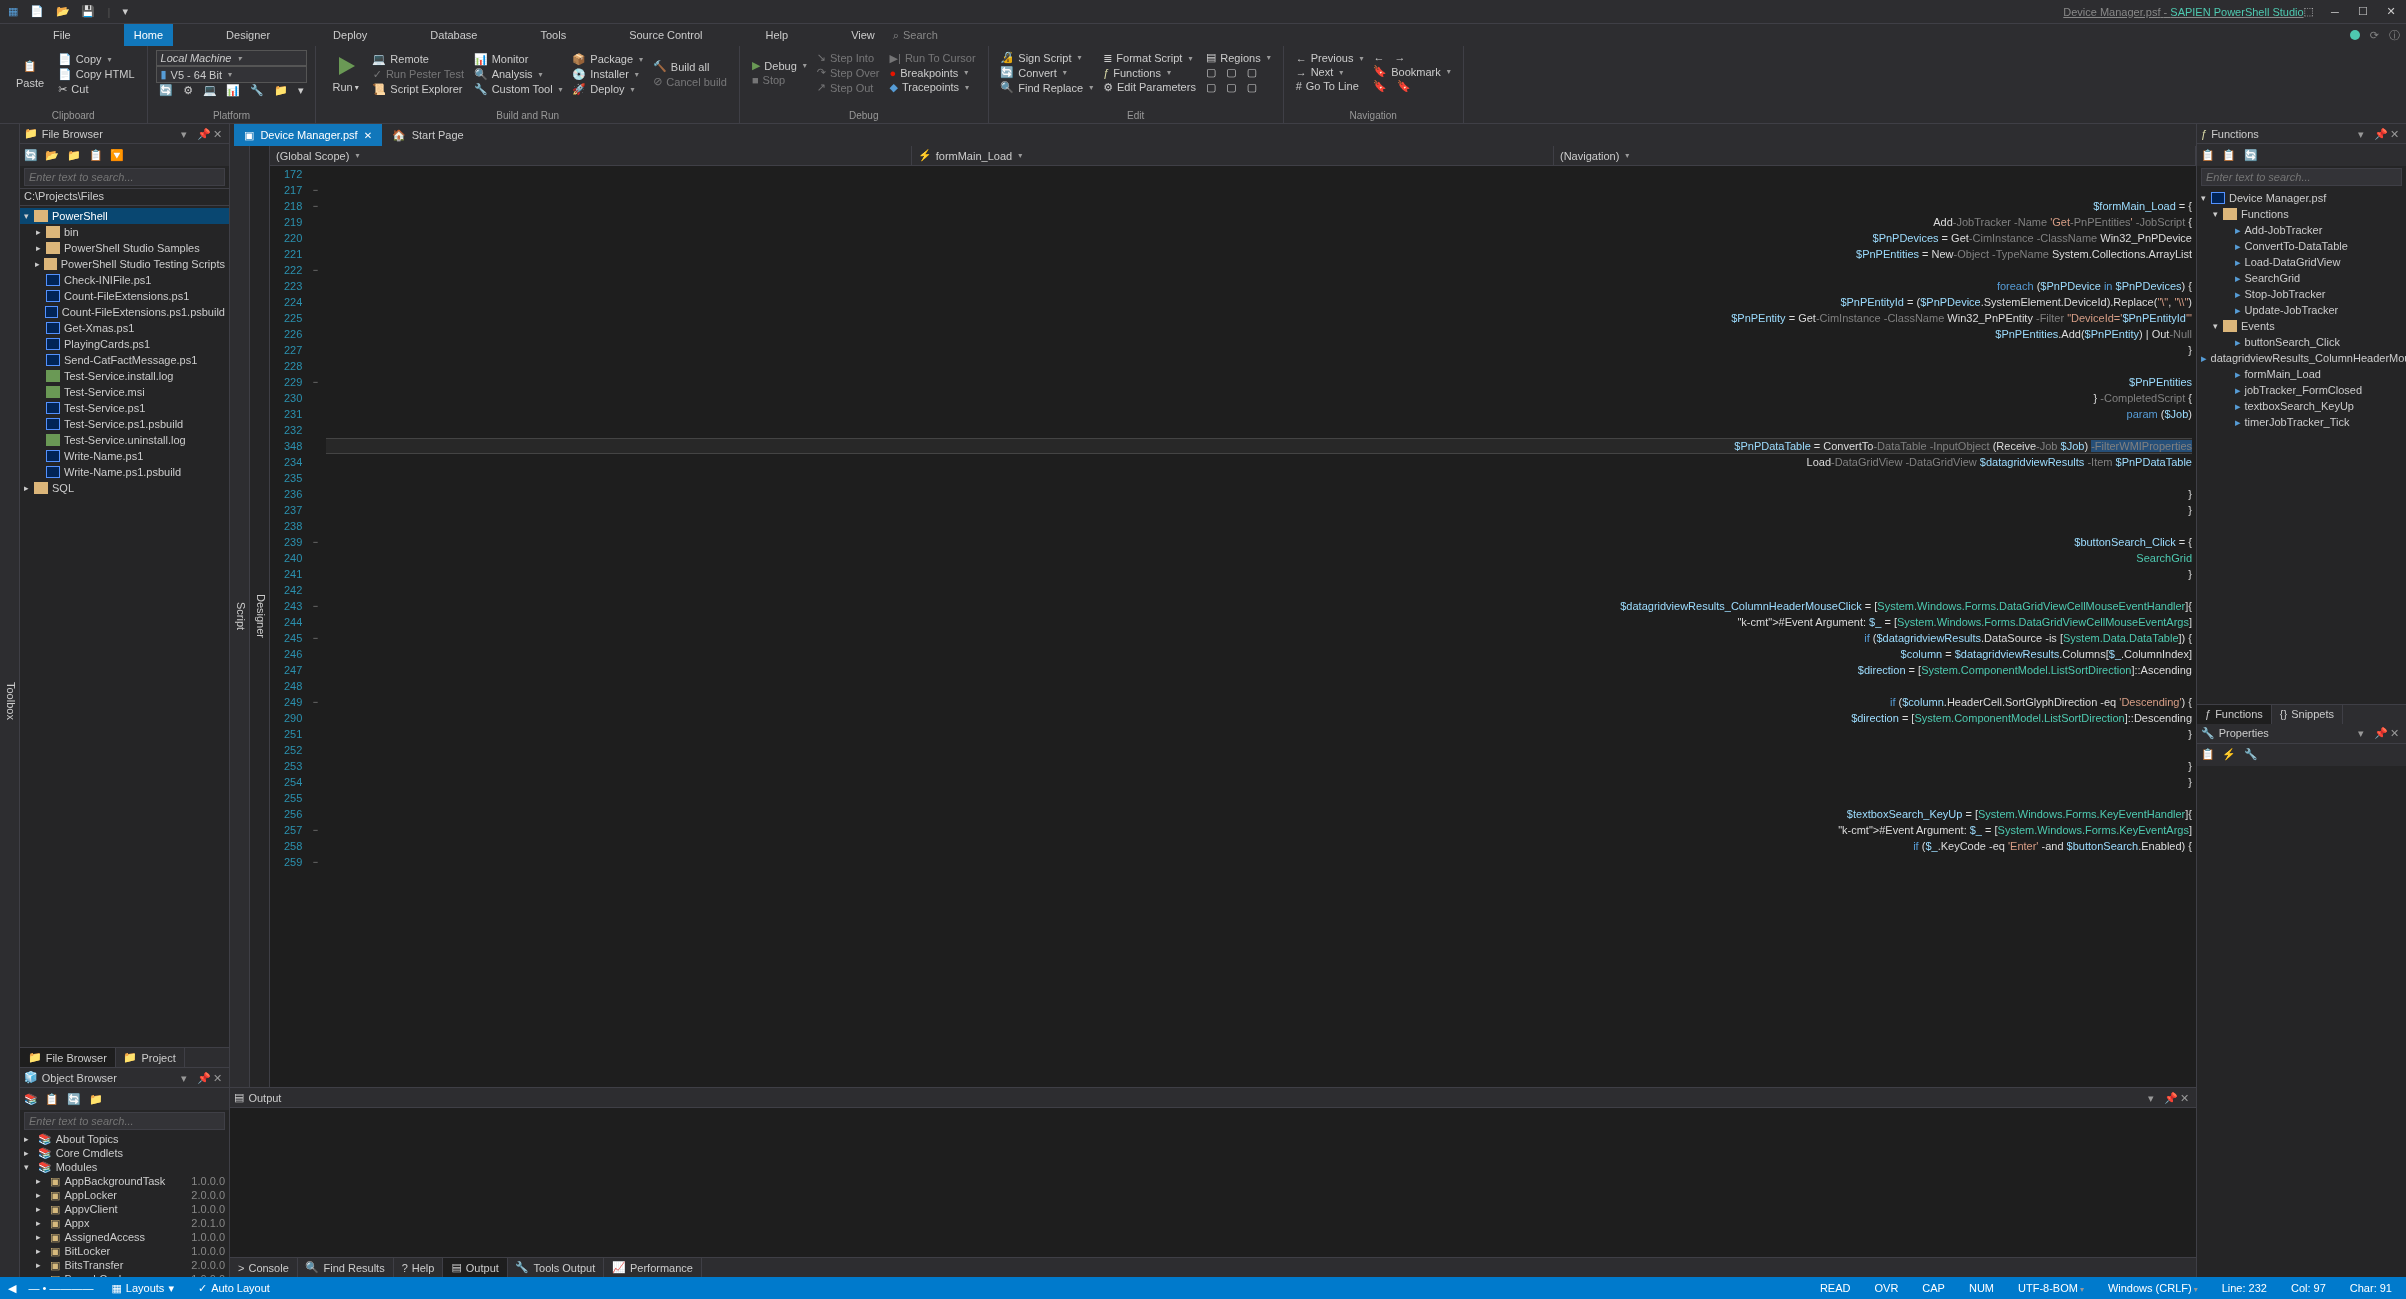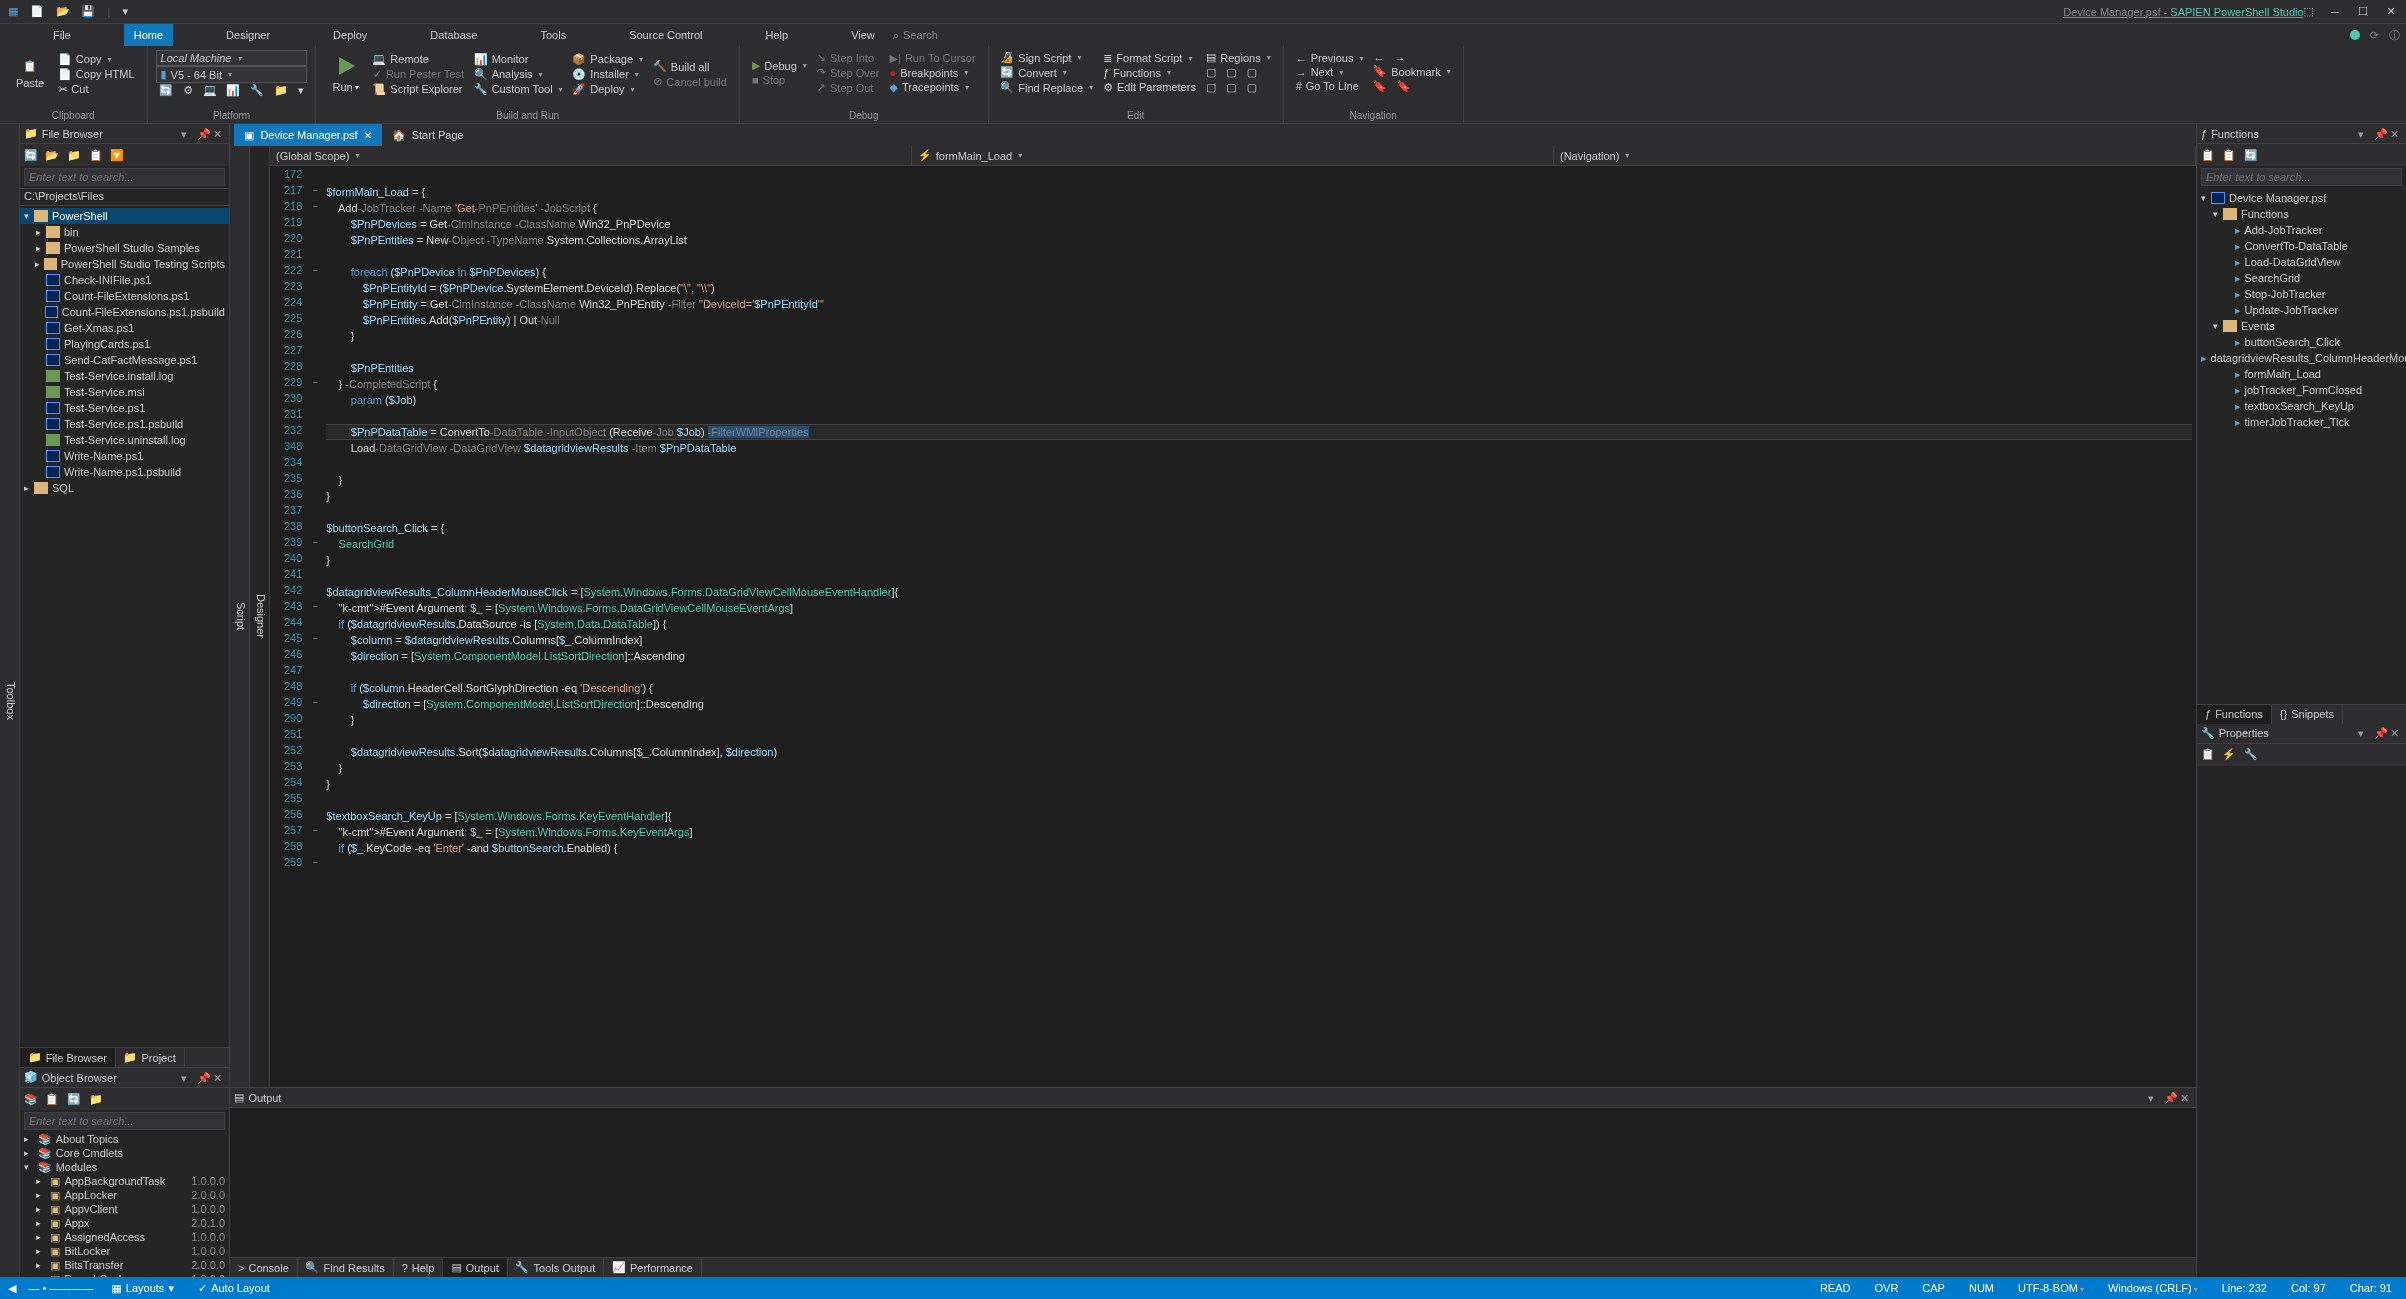--- a/index.html
+++ b/index.html
@@ -49,21 +49,21 @@
 .doc-tab { padding:0 10px; display:flex; align-items:center; gap:6px; cursor:pointer; border-right:0px; }
 .doc-tab.active { background:#1177bb; color:#fff; }
 .doc-tab .close { font-size:10px; }
 .editor-wrap { flex:1; display:flex; min-height:0; }
 .code-area { flex:1; display:flex; flex-direction:column; background:#1e1e1e; min-width:0; }
 .combo-row { height:20px; background:#2d2d30; border-bottom:1px solid #3f3f46; display:flex; }
 .combo { flex:1; border-right:1px solid #3f3f46; padding:2px 6px; color:#ccc; display:flex; align-items:center; gap:4px;}
 .code-scroll { flex:1; overflow:auto; font-family:Consolas,monospace; font-size:12px; line-height:16px; display:flex; }
 .gutter { background:#1e1e1e; color:#2b91af; padding:0 6px 0 14px; text-align:right; }
 .gutter .ln { height:16px; }
-.code-body { flex:1; padding:2px 4px; position:relative; }
+.code-body { flex:1; padding:16px 4px; position:relative;text-align:right; }
 .code-line { height:16px; white-space:pre; color:#dcdcdc; }
 .code-line.cursor-line { background:#282828; box-shadow: inset 0 -1px 0 #444, inset 0 1px 0 #444;}
 .k-var { color:#9cdcfe; }
 .k-cmd { color:#4ec9b0; }
 .k-param { color:#808080; }
 .k-str { color:#d69d85; }
 .k-kw { color:#569cd6; }
 .k-type { color:#4ec9b0; }
 .sel-text { background:#264f78; }
 .right-col { width:210px; display:flex; flex-direction:column; background:#252526; border-left:1px solid #3f3f46; }
@@ -746,21 +746,20 @@
               <div class="code-line"><span class="k-var">$datagridviewResults_ColumnHeaderMouseClick</span> = [<span class="k-type">System.Windows.Forms.DataGridViewCellMouseEventHandler</span>]{</div>
               <div class="code-line">    <span class="&lt;span">"k-cmt"</span>&gt;#Event Argument: <span class="k-var">$_</span> = [<span class="k-type">System.Windows.Forms.DataGridViewCellMouseEventArgs</span>]</div>
               <div class="code-line">    <span class="k-kw">if</span> (<span class="k-var">$datagridviewResults</span>.DataSource -is [<span class="k-type">System.Data.DataTable</span>]) {</div>
               <div class="code-line">        <span class="k-var">$column</span> = <span class="k-var">$datagridviewResults</span>.Columns[<span class="k-var">$_</span>.ColumnIndex]</div>
               <div class="code-line">        <span class="k-var">$direction</span> = [<span class="k-type">System.ComponentModel.ListSortDirection</span>]::Ascending</div>
               <div class="code-line"></div>
               <div class="code-line">        <span class="k-kw">if</span> (<span class="k-var">$column</span>.HeaderCell.SortGlyphDirection -eq <span class="k-str">'Descending'</span>) {</div>
               <div class="code-line">            <span class="k-var">$direction</span> = [<span class="k-type">System.ComponentModel.ListSortDirection</span>]::Descending</div>
               <div class="code-line">        }</div>
               <div class="code-line"></div>
-              <div class="code-line">        <span class="k-var">$datagridviewResults</span>.Sort(<span class="k-var">$datagridviewResults</span>.Columns[<span class="k-var">$_</span>.ColumnIndex], <span class="k-var">$direction</span>)</div>
               <div class="code-line">    }</div>
               <div class="code-line">}</div>
               <div class="code-line"></div>
               <div class="code-line"><span class="k-var">$textboxSearch_KeyUp</span> = [<span class="k-type">System.Windows.Forms.KeyEventHandler</span>]{</div>
               <div class="code-line">    <span class="&lt;span">"k-cmt"</span>&gt;#Event Argument: <span class="k-var">$_</span> = [<span class="k-type">System.Windows.Forms.KeyEventArgs</span>]</div>
               <div class="code-line">    <span class="k-kw">if</span> (<span class="k-var">$_</span>.KeyCode -eq <span class="k-str">'Enter'</span> -and <span class="k-var">$buttonSearch</span>.Enabled) {</div>
             </div>
         </div>
       </div>
     </div>

